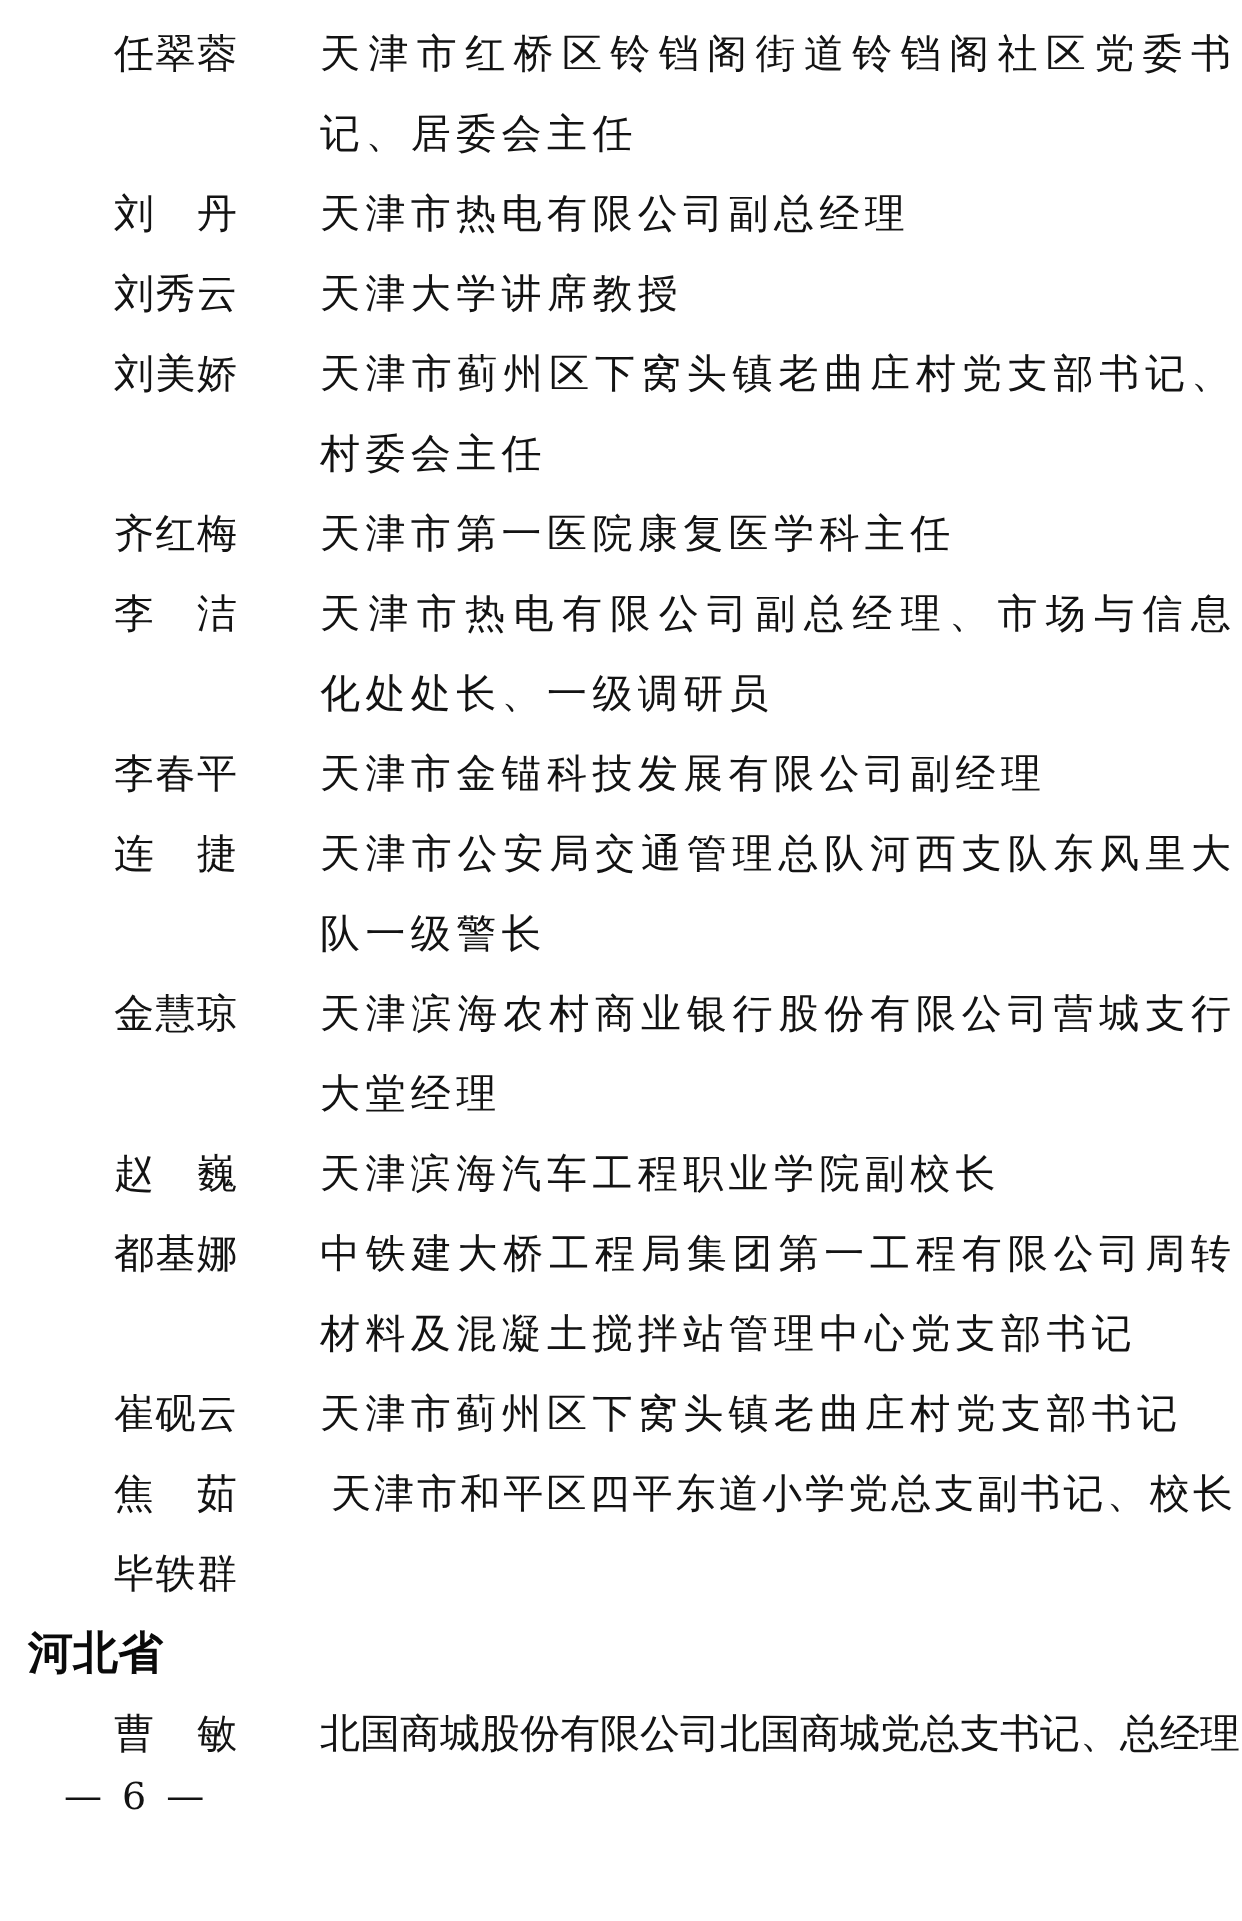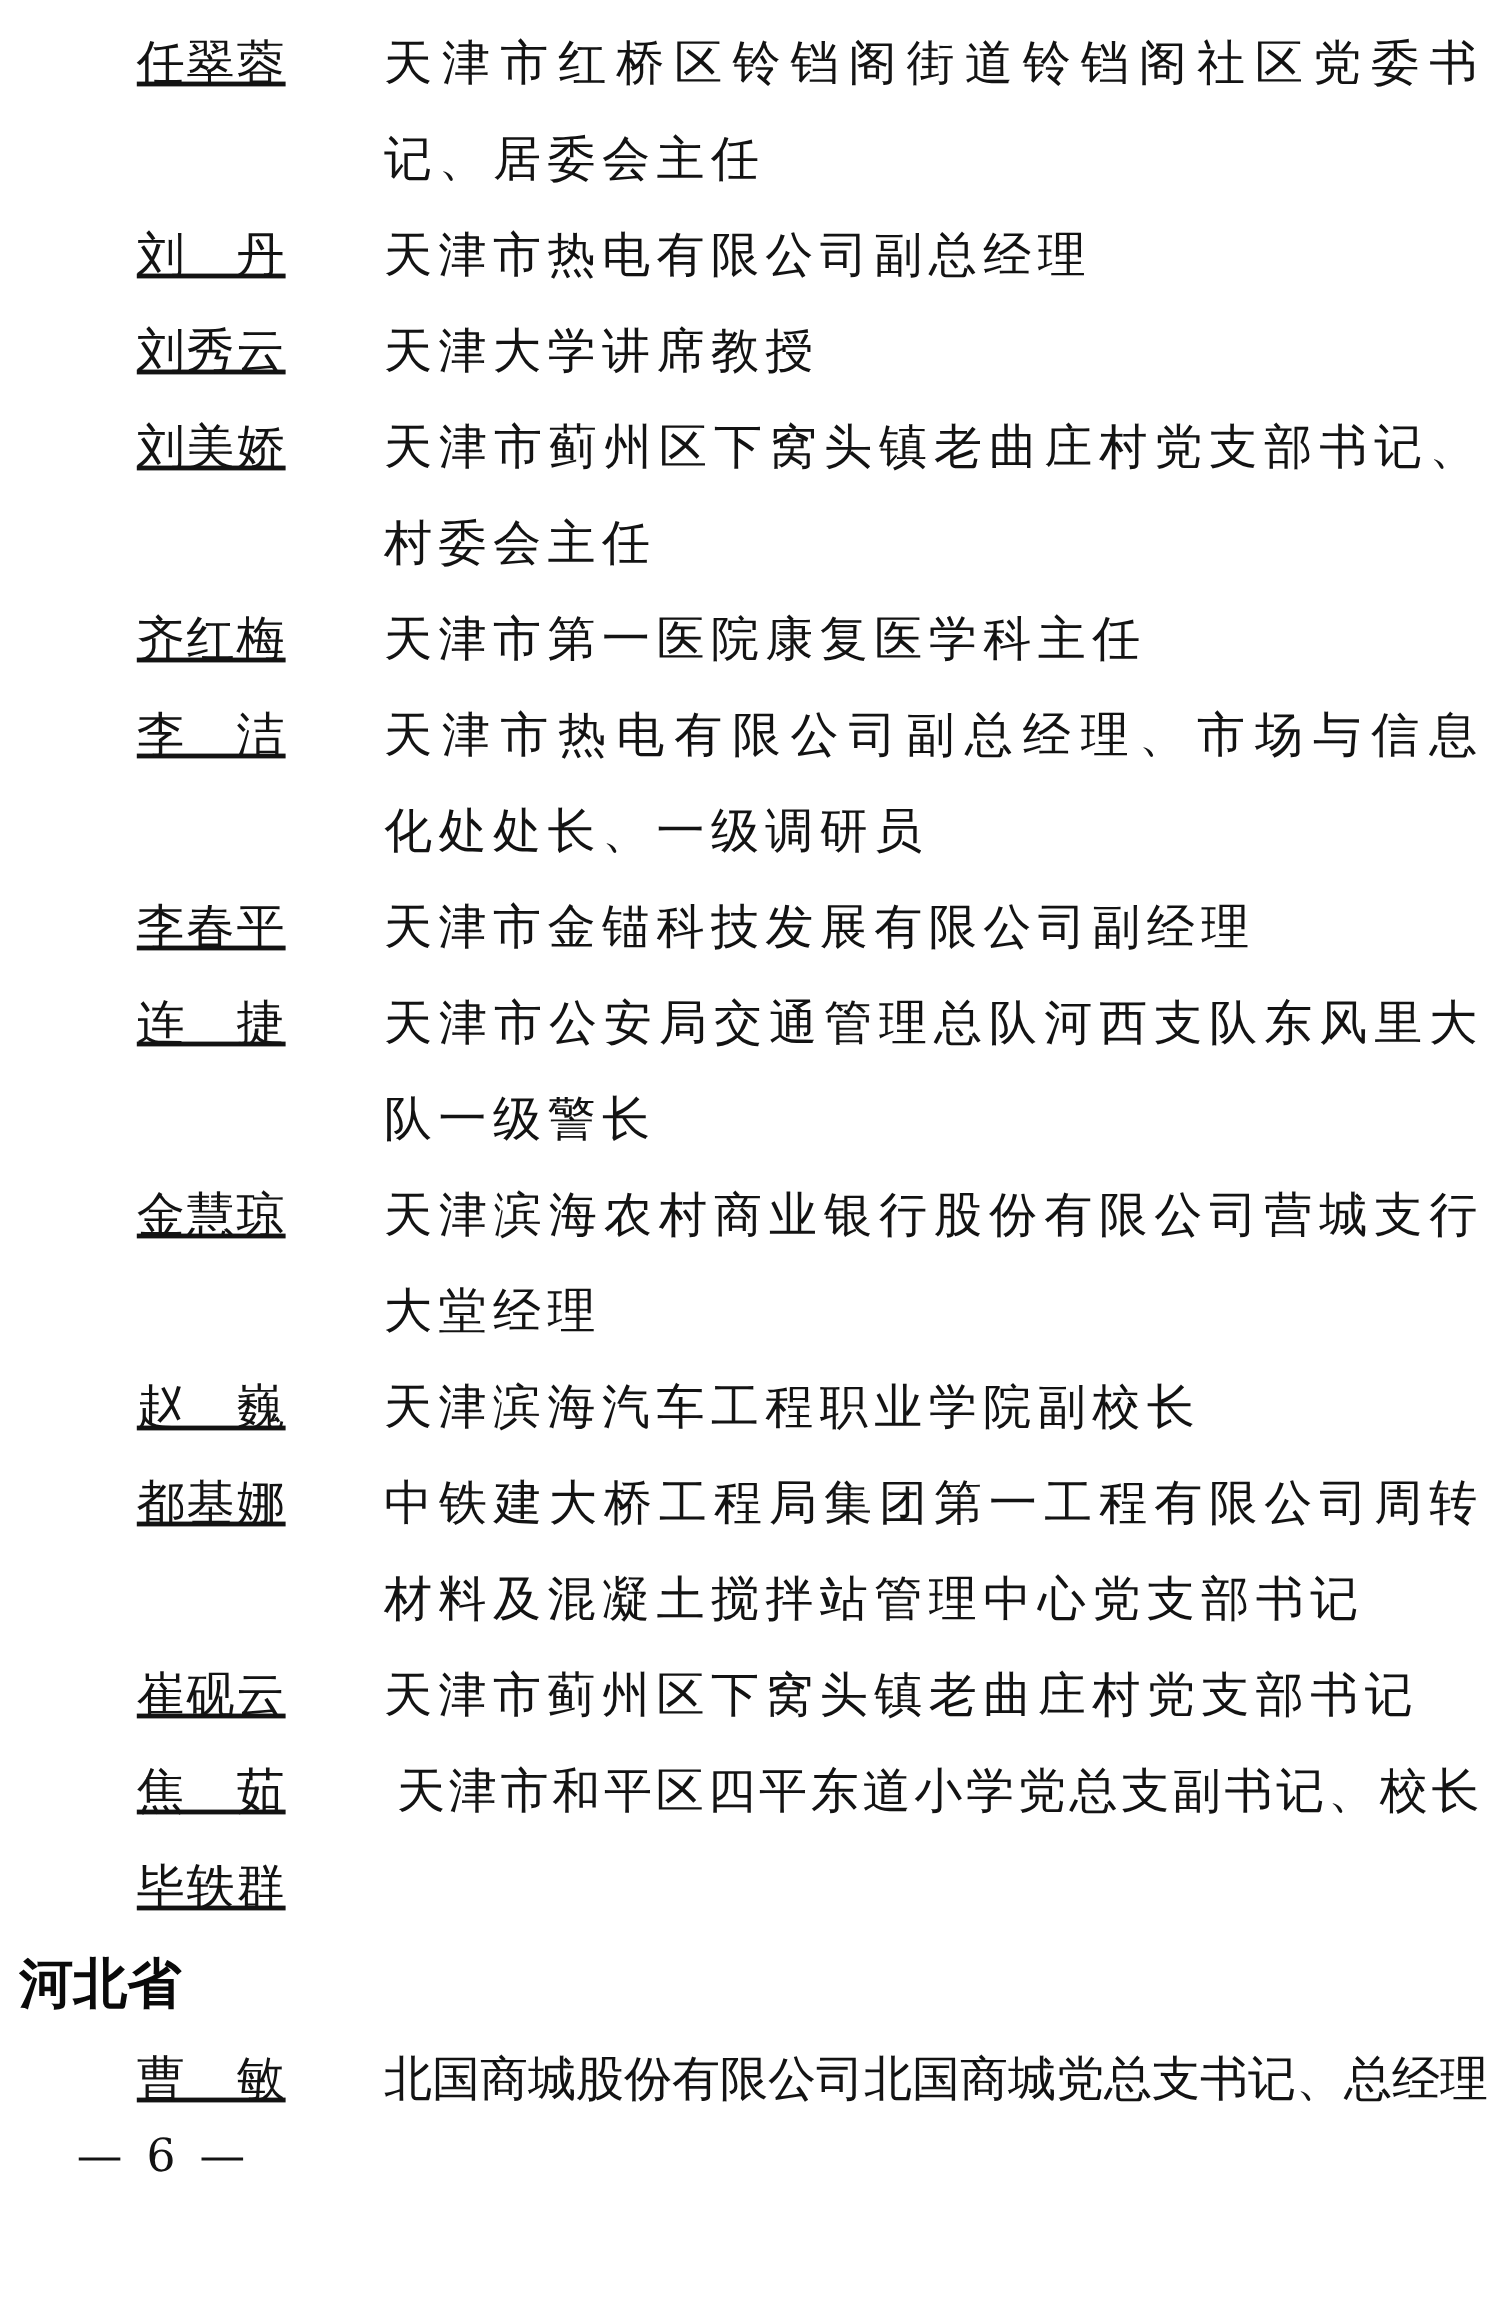--- a/index.html
+++ b/index.html
@@ -29,21 +29,20 @@
     flex: 0 0 auto;
     width: 124px;
     margin-left: 114px;
     font-size: 40px;
     line-height: 80px;
     letter-spacing: 1px;
     text-align: justify;
     text-align-last: justify;
     text-justify: inter-character;
     white-space: nowrap;
-    text-decoration: underline;
   }
   .desc-col {
     flex: 0 0 auto;
     width: 916px;
     margin-left: 82px;
     font-size: 40px;
     line-height: 80px;
   }
   .line {
     letter-spacing: 5.4px;
@@ -57,21 +56,21 @@
     white-space: normal;
   }
   .l-tight {
     letter-spacing: 3.1px;
     text-align: right;
   }
   .l-cond {
     letter-spacing: 0px;
   }
   .section-header {
-    margin-left: 16px;
+    margin-left: 28px;
     font-size: 45px;
     line-height: 80px;
     font-weight: 700;
     font-family: "DejaVu Sans", "Liberation Sans", sans-serif;
     color: #0a0a0a;
   }
   .page-number {
     position: absolute;
     left: 64px;
     top: 1772px;

